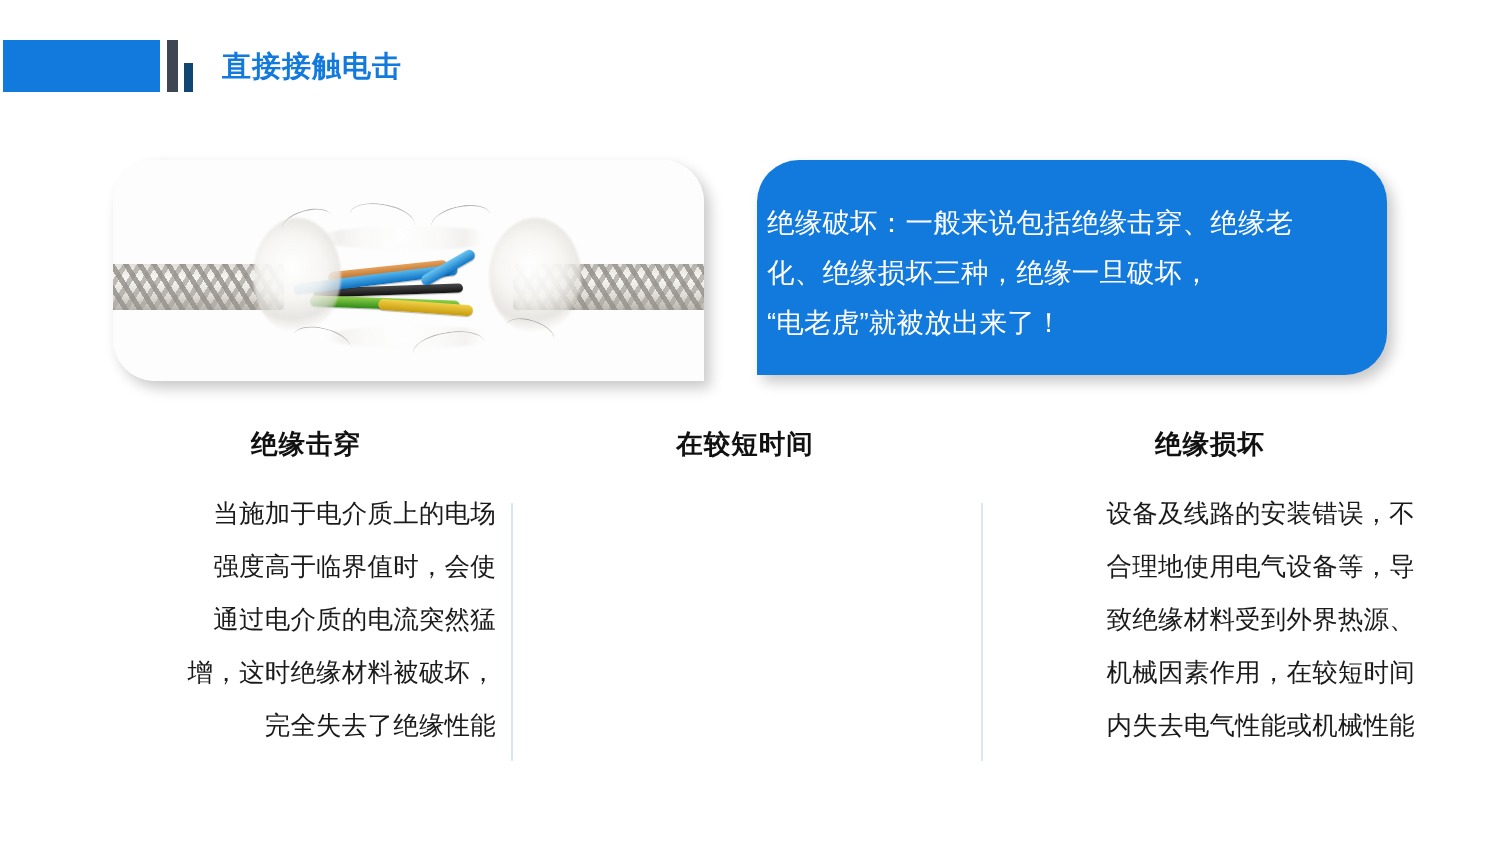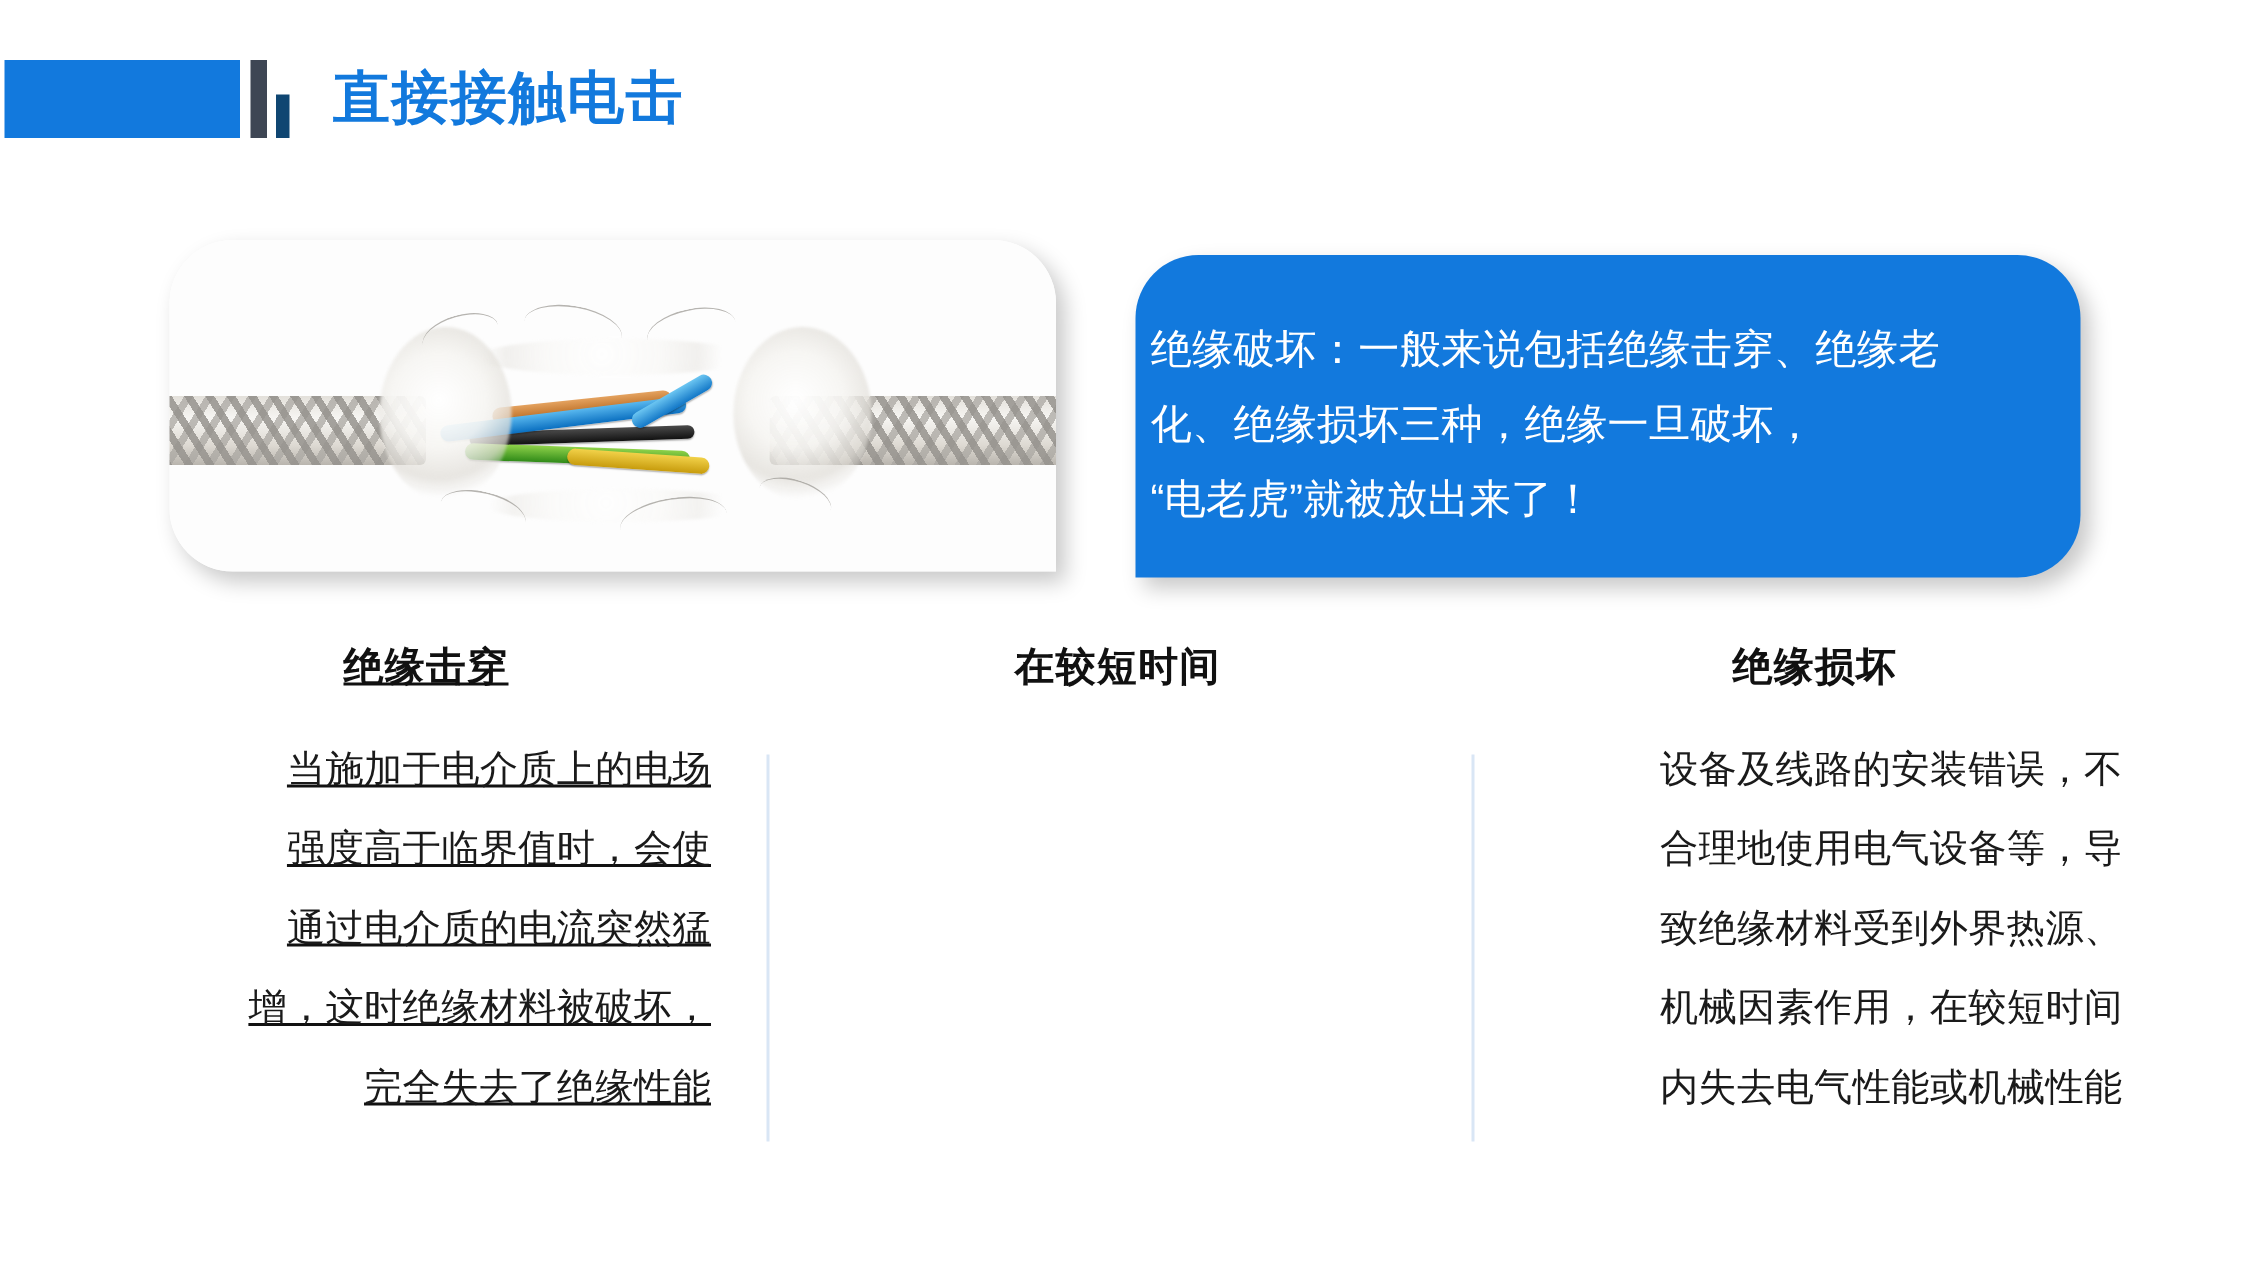--- a/index.html
+++ b/index.html
@@ -53,21 +53,21 @@
     left: 184px;
     top: 63px;
     width: 9px;
     height: 29px;
     background: #0F4672;
   }
   .hdr-title {
     position: absolute;
     left: 222px;
     top: 39px;
-    font-size: 38px;
+    font-size: 29px;
     font-weight: bold;
     letter-spacing: 1px;
     color: #1279DD;
     line-height: 54px;
     white-space: nowrap;
   }
 
   
   .photo-card {
     position: absolute;
@@ -149,21 +149,20 @@
     position: absolute;
     left: 757px;
     top: 160px;
     width: 630px;
     height: 215px;
     background: #1279DD;
     border-radius: 42px 42px 42px 0;
     box-shadow: 6px 7px 14px rgba(0,0,0,0.22);
     box-sizing: border-box;
     padding: 38px 28px 0 10px;
-    margin-top: 10px;
   }
   .callout-text {
     color: #ffffff;
     font-size: 27.5px;
     line-height: 50px;
     letter-spacing: 0.2px;
     text-align: justify;
     text-align-last: left;
     white-space: pre-line;
   }
@@ -184,21 +183,21 @@
     background: #D9E6F5;
   }
   .divider-1 { left: 511px; }
   .divider-2 { left: 981px; }
 
   .col {
     position: absolute;
     top: 0;
     text-align: center;
   }
-  .col-1 { left: 94px;  width: 380px; text-decoration: underline; }
+  .col-1 { left: 116px;  width: 380px; }
   .col-2 { left: 530px;  width: 430px; }
   .col-3 { left: 1005px; width: 410px; }
 
   .col-heading {
     font-size: 26.5px;
     font-weight: bold;
     color: #111111;
     letter-spacing: 1px;
     line-height: 38px;
     margin: 0 0 24px 0;

